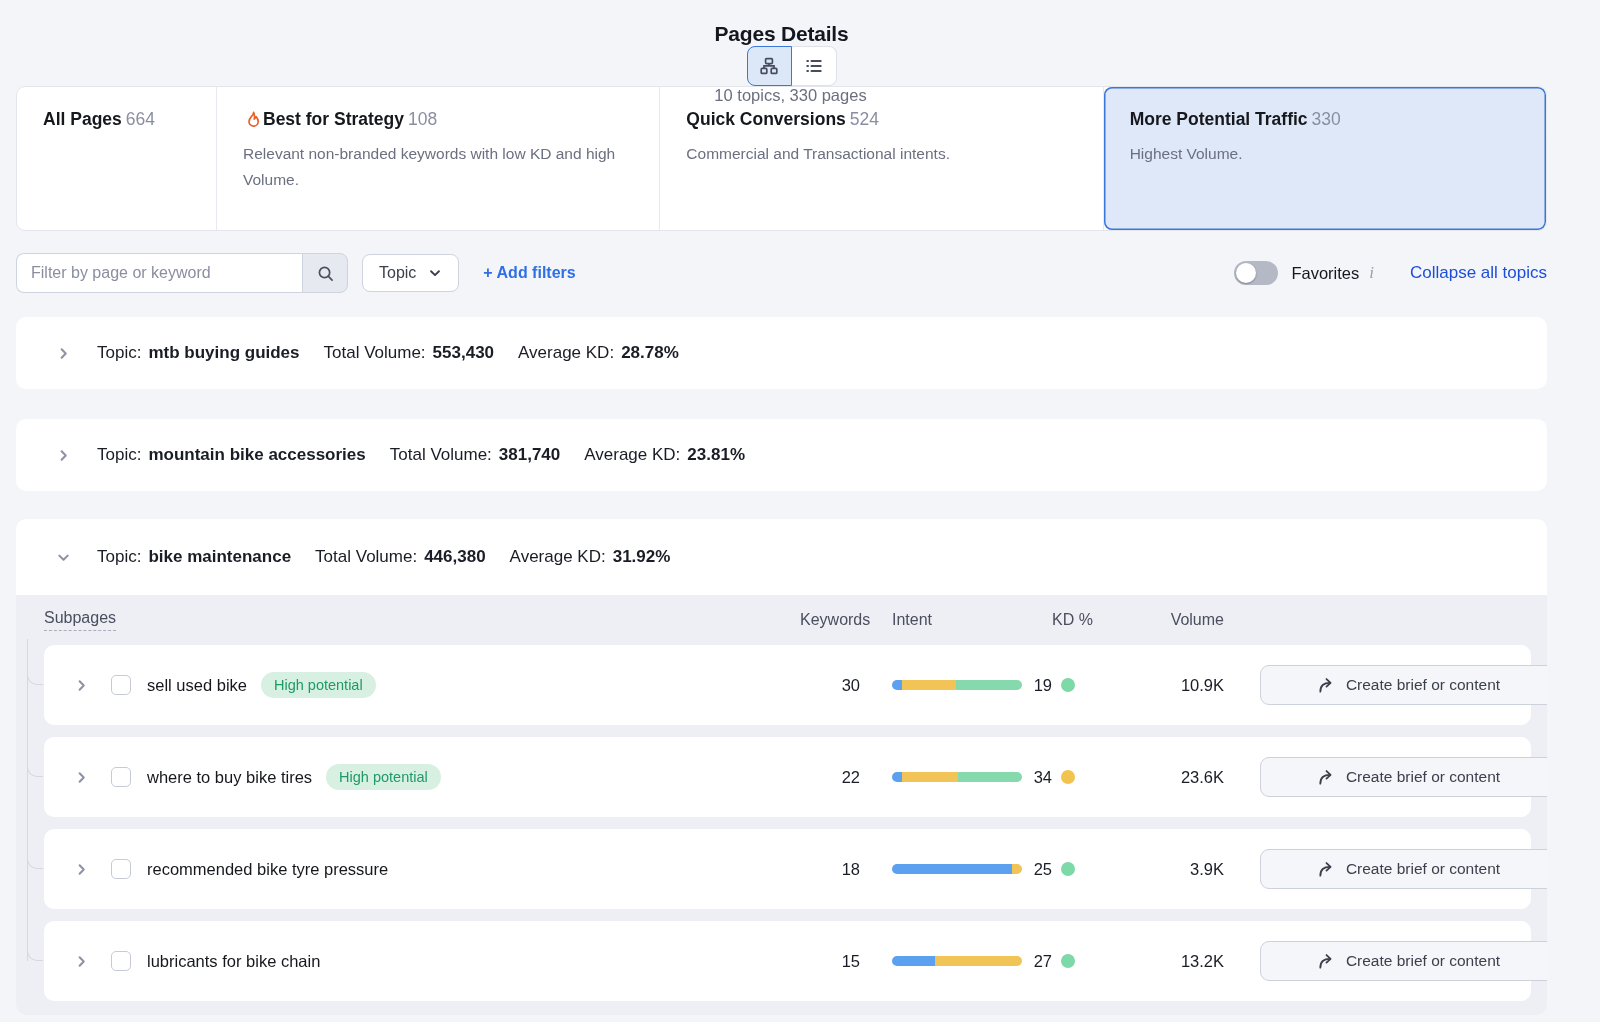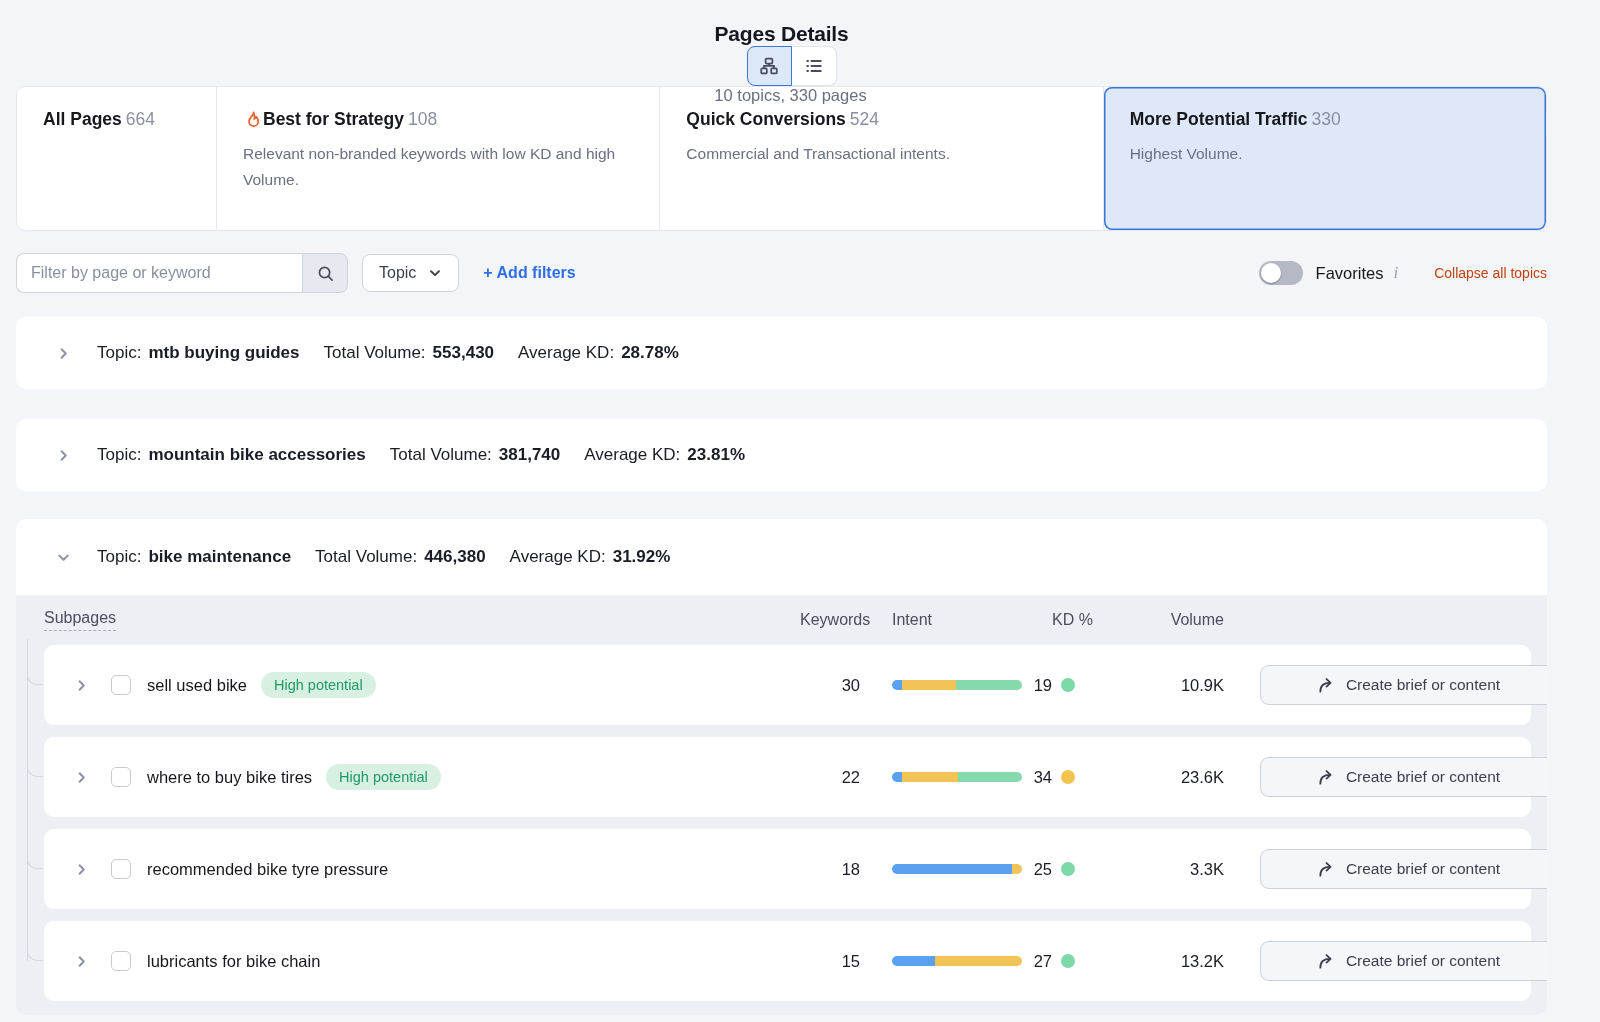--- a/index.html
+++ b/index.html
@@ -53,21 +53,21 @@
     background:#fff; padding:0 16px; font-size:16px; color:#3c404d; display:flex; gap:12px;
     align-items:center; cursor:pointer; font-family:"Liberation Sans", sans-serif; }
   .add-filters { margin-left:24px; color:#2e6fe8; font-size:16px; font-weight:600; cursor:pointer; }
   .fav-group { margin-left:auto; display:flex; align-items:center; }
   .toggle { width:44px; height:24px; border-radius:12px; background:#b5b9c6; position:relative; cursor:pointer; }
   .knob { width:20px; height:20px; background:#fff; border-radius:50%; position:absolute; left:2px; top:2px;
     box-shadow:0 1px 2px rgba(0,0,0,.3); }
   .fav-label { margin-left:13px; font-size:16.5px; color:#16181d; }
   .info-icon { margin-left:10px; color:#9aa0af; font-style:italic;
     font-family:"Liberation Serif", serif; font-size:17px; cursor:pointer; }
-  .collapse-link { margin-left:36px; color:#c2410c; font-size:14px; cursor:pointer; }
+  .collapse-link { margin-left:36px; color:#1d4ed8; font-size:17px; cursor:pointer; }
 
   
   .topic-card { background:#fff; border-radius:10px; height:72px; display:flex; align-items:center;
     padding:0 24px 0 40px; }
   .tc-1 { margin-top:24px; }
   .tc-2 { margin-top:30px; }
   .chev { color:#8e93a3; display:flex; align-items:center; cursor:pointer; }
   .topic-text { margin-left:26px; display:flex; align-items:baseline; font-size:17px; color:#1a1d26; }
   .topic-text b { font-weight:700; }
   .tt-gap { width:24px; }
@@ -414,21 +414,21 @@
     <div class="intent-cell">
               <div class="intent-bar">
                 <div style="width: 92%; background: rgb(91, 161, 240);"></div>
                 <div style="width: 8%; background: rgb(242, 195, 87);"></div>
               </div>
             </div>
     <div class="kd-cell">
       <span class="kd-num">25</span>
       <span class="kd-dot" style="background: rgb(126, 217, 168);"></span>
     </div>
-    <div class="vol-cell">3.3K</div>
+    <div class="vol-cell">3.9K</div>
     <div class="action-cell">
       <button class="brief-btn">
         <span>
           <svg width="19" height="19" viewBox="0 0 20 20" fill="none" stroke="#3c404d" stroke-width="1.9" stroke-linecap="round" stroke-linejoin="round">
             <path d="M3.5 16.5c0-6.4 3.4-9.3 10-9.3"></path>
                     <path d="M10 3.2l4.3 4-4.3 4"></path>
           </svg>
         </span>
         <span>Create brief or content</span>
       </button>

